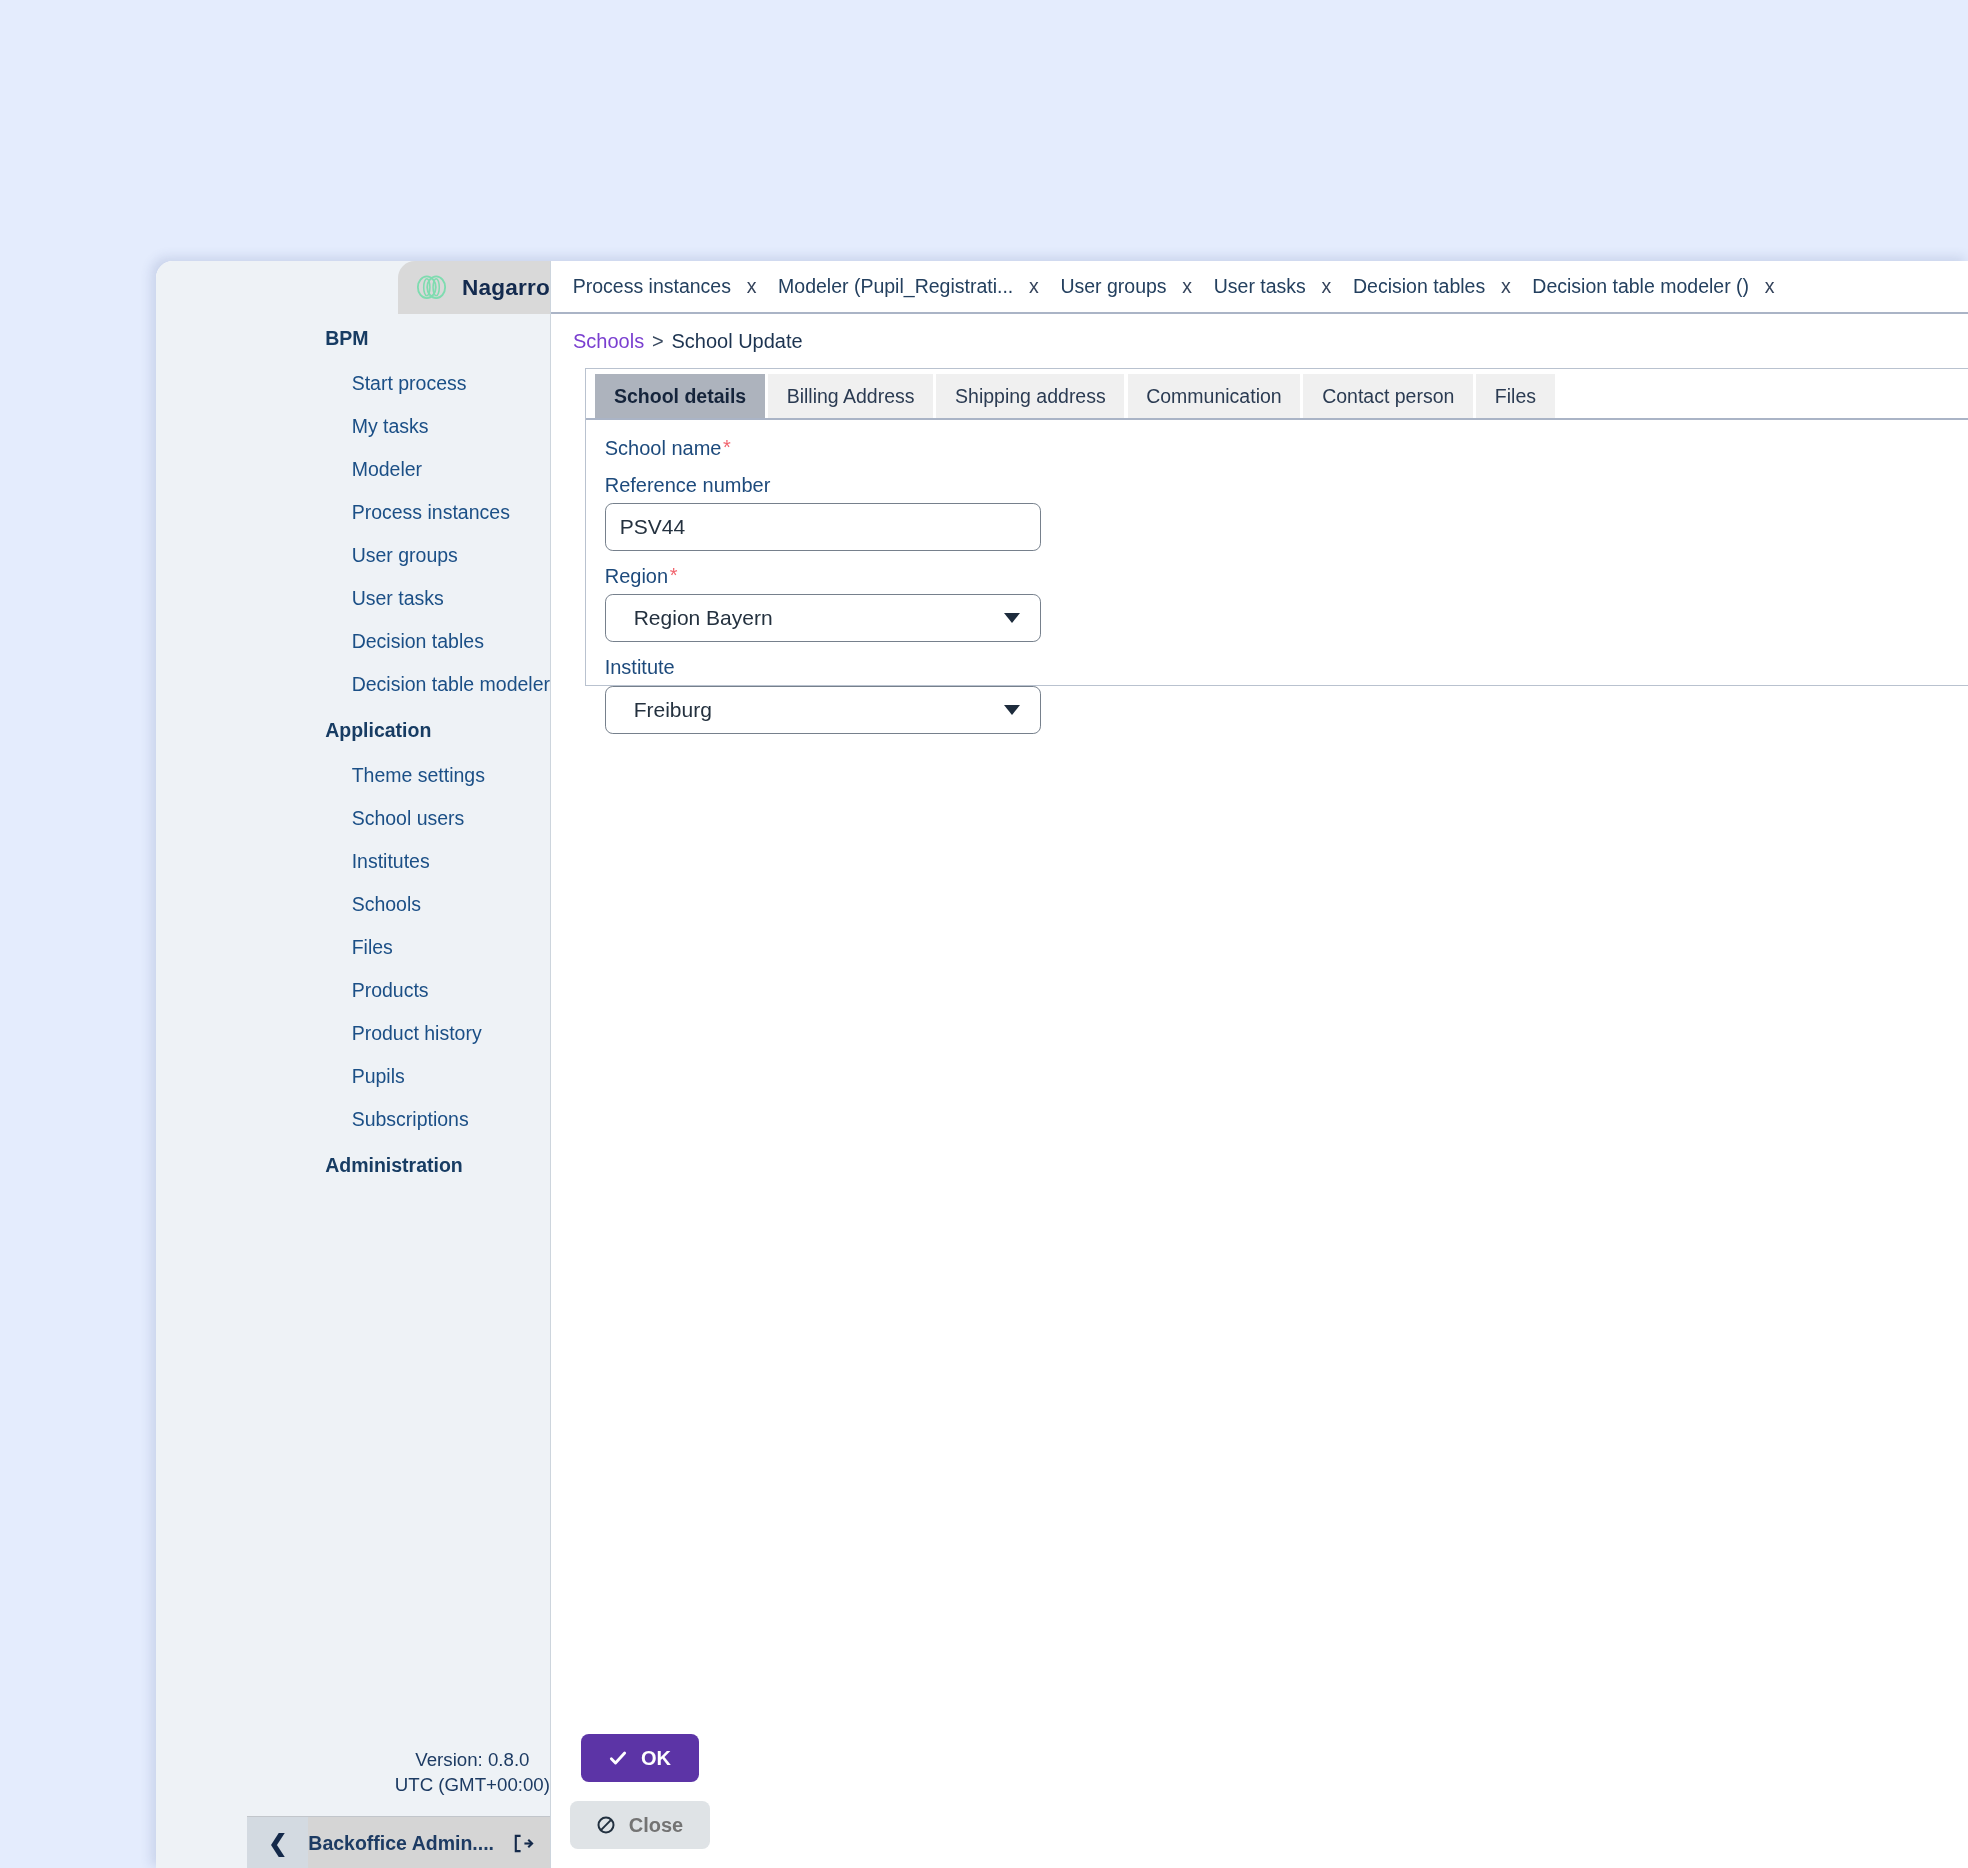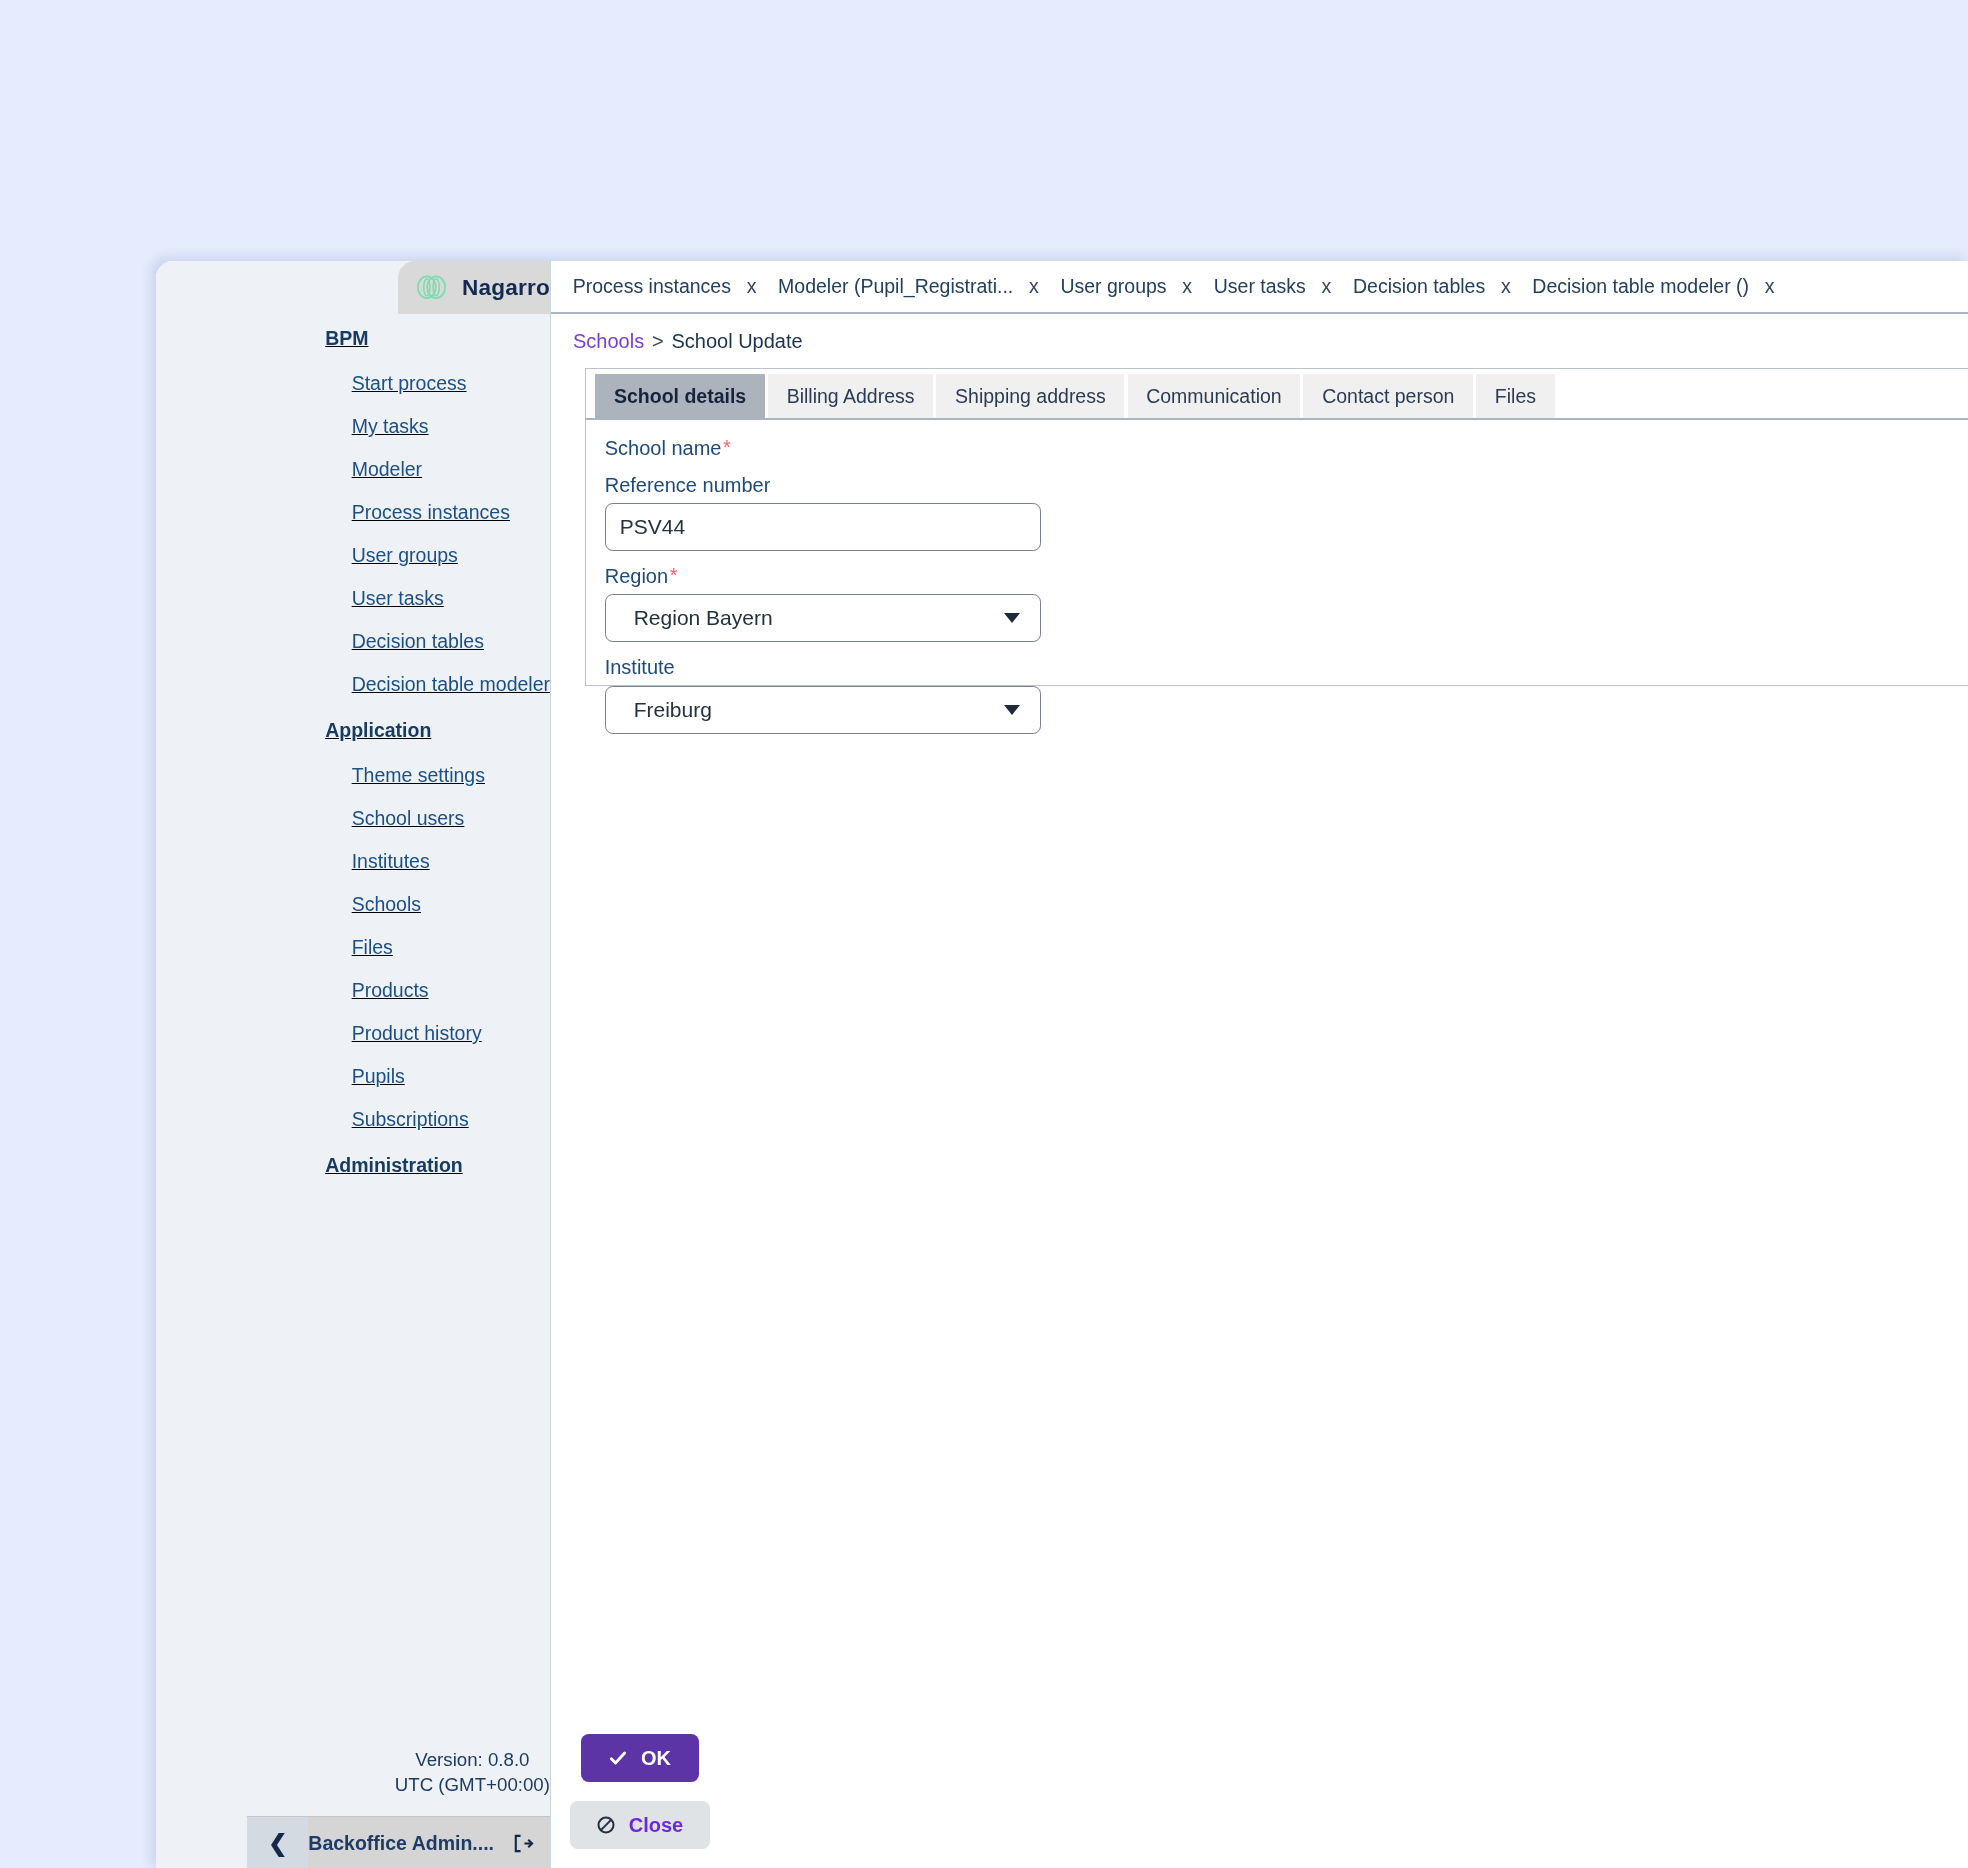--- a/index.html
+++ b/index.html
@@ -51,21 +51,20 @@
     font-size: 22.6px;
     font-weight: bold;
     color: #132a4e;
     letter-spacing: 0.2px;
   }
 
   #sidebar-scroll {
     flex: 1;
     overflow: hidden;
     padding-top: 0;
-    text-decoration: underline;
   }
   .nav-group-title {
     font-size: 19.5px;
     font-weight: bold;
     color: #173c63;
     padding: 12.5px 0 12.5px 26.5px;
   }
   .nav-item {
     font-size: 19.5px;
     color: #1b4f86;
@@ -261,21 +260,21 @@
     align-items: center;
     justify-content: center;
     gap: 12.5px;
     font-size: 20px;
     font-weight: bold;
     cursor: pointer;
     padding: 0 26.5px;
     border: none;
   }
   #ok-btn { background: #5c34a6; color: #ffffff; min-width: 118px; }
-  #close-btn { background: #dfe3e6; color: #6d28d9; min-width: 134px; }
+  #close-btn { background: #dfe3e6; color: #737373; min-width: 134px; }
 </style>
 </head>
 <body>
 
 <div id="app-window">
 
   <div id="sidebar">
 
     <div id="sidebar-header">
       <svg id="brand-logo" viewBox="0 0 42 34">

